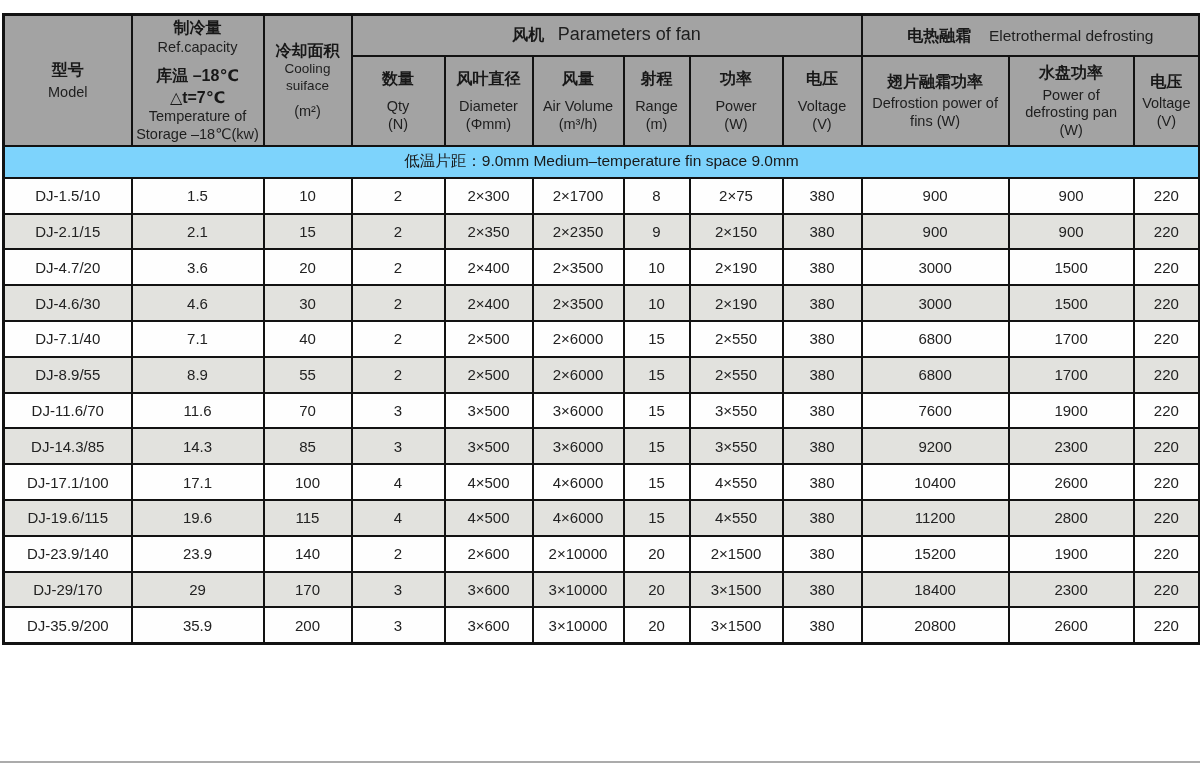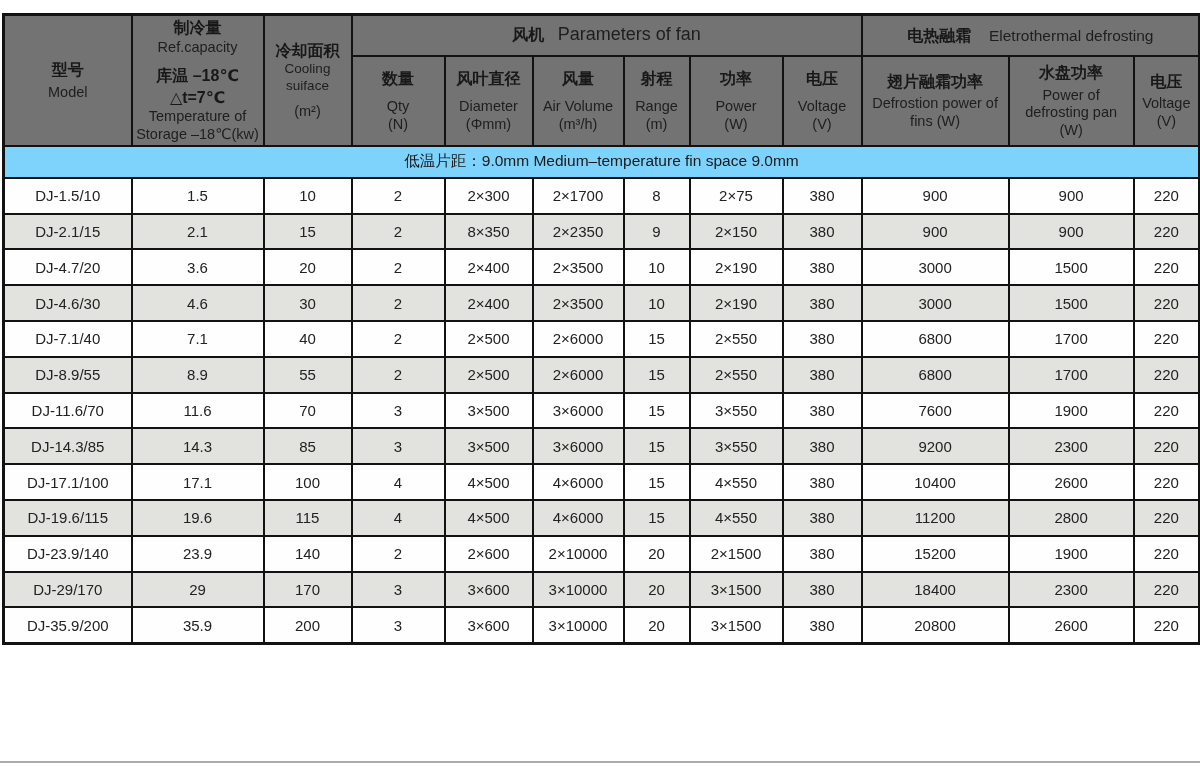--- a/index.html
+++ b/index.html
@@ -35,21 +35,21 @@
     table-layout: fixed;
     border: 3px solid #121212;
   }
   table.spec th, table.spec td {
     border: 2px solid #121212;
     text-align: center;
     vertical-align: middle;
     padding: 1px 2px;
     overflow: hidden;
   }
-  thead th { background: #737373; font-weight: normal; }
+  thead th { background: #a3a3a3; font-weight: normal; }
   tr.group-row th { height: 41px; }
   tr.sub-row th { height: 89px; }
   .zh { display: block; font-size: 16px; font-weight: bold; color: #181818; line-height: 1.35; }
   .en { display: block; font-size: 14.5px; font-weight: normal; color: #1e1e1e; line-height: 1.22; }
   .en.small { font-size: 13.5px; }
   .inline { display: inline; }
   .gap-top { margin-top: 9px; }
   .gap-sm { margin-top: 3px; }
   tr.banner-row td {
     background: #7dd3fc;
@@ -185,21 +185,21 @@
           <td>380</td>
           <td>900</td>
           <td>900</td>
           <td>220</td>
         </tr>
         <tr class="shaded">
           <td>DJ-2.1/15</td>
           <td>2.1</td>
           <td>15</td>
           <td>2</td>
-          <td>8×350</td>
+          <td>2×350</td>
           <td>2×2350</td>
           <td>9</td>
           <td>2×150</td>
           <td>380</td>
           <td>900</td>
           <td>900</td>
           <td>220</td>
         </tr>
         <tr>
           <td>DJ-4.7/20</td>

